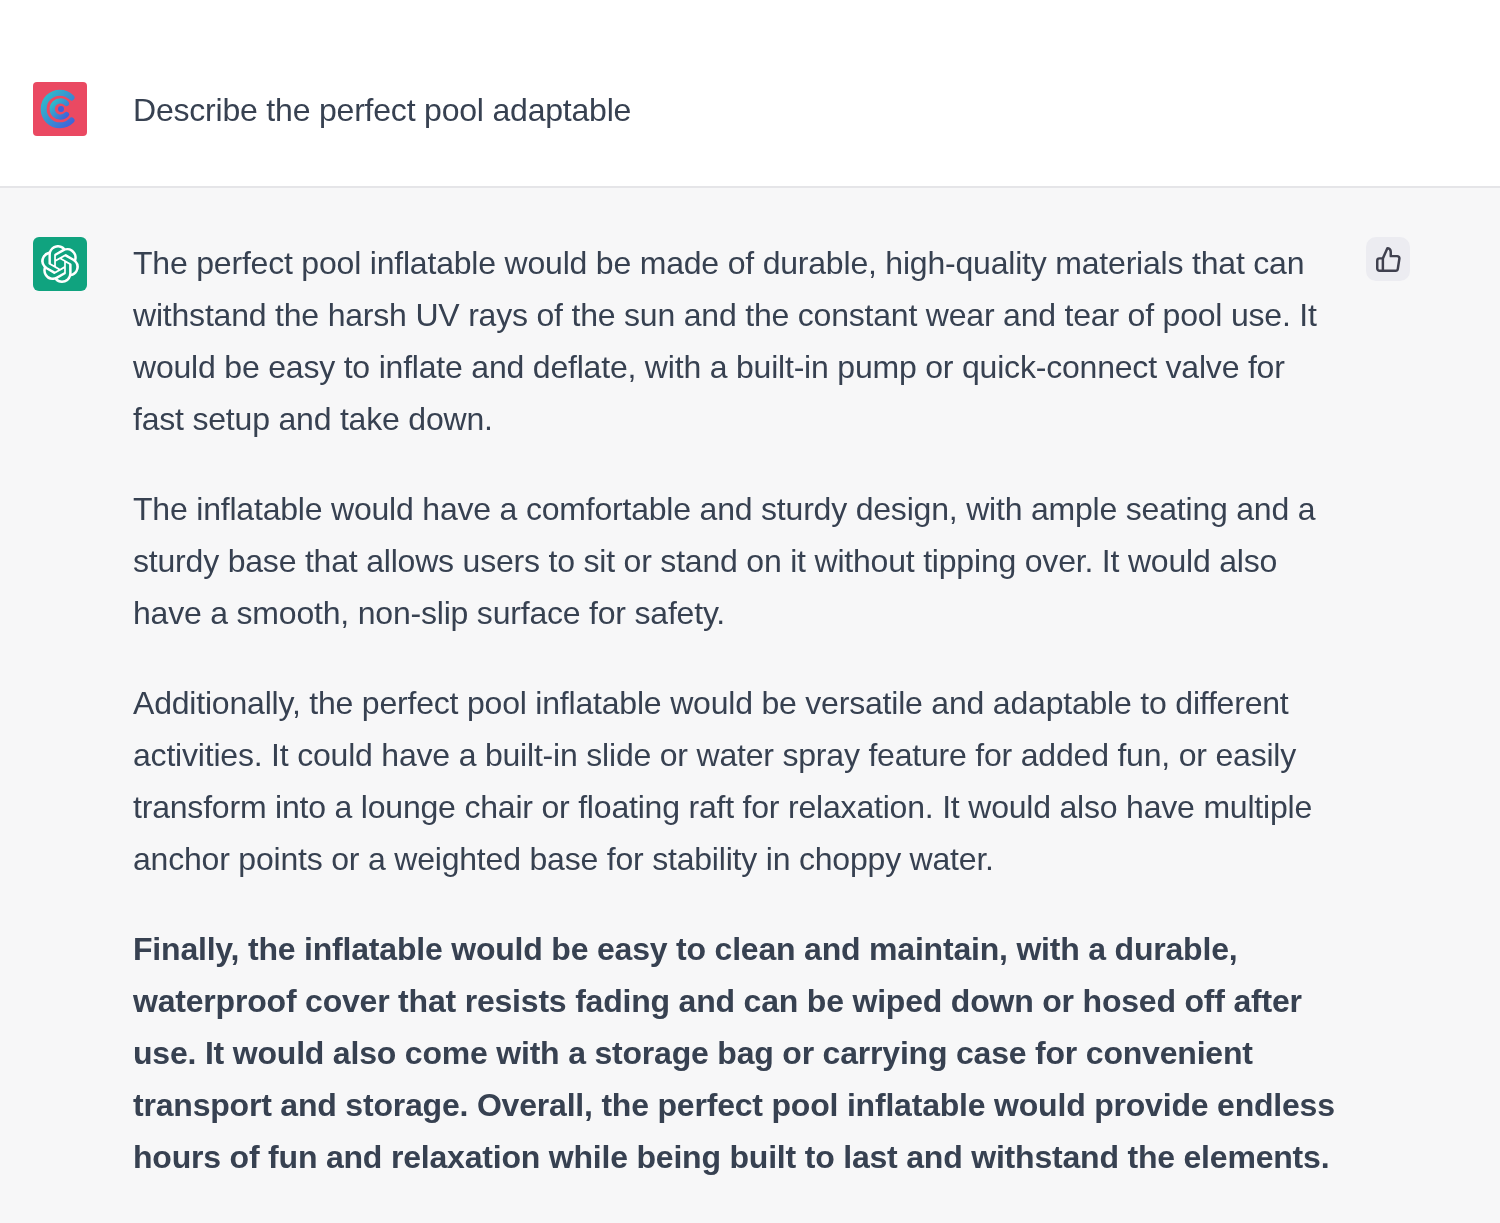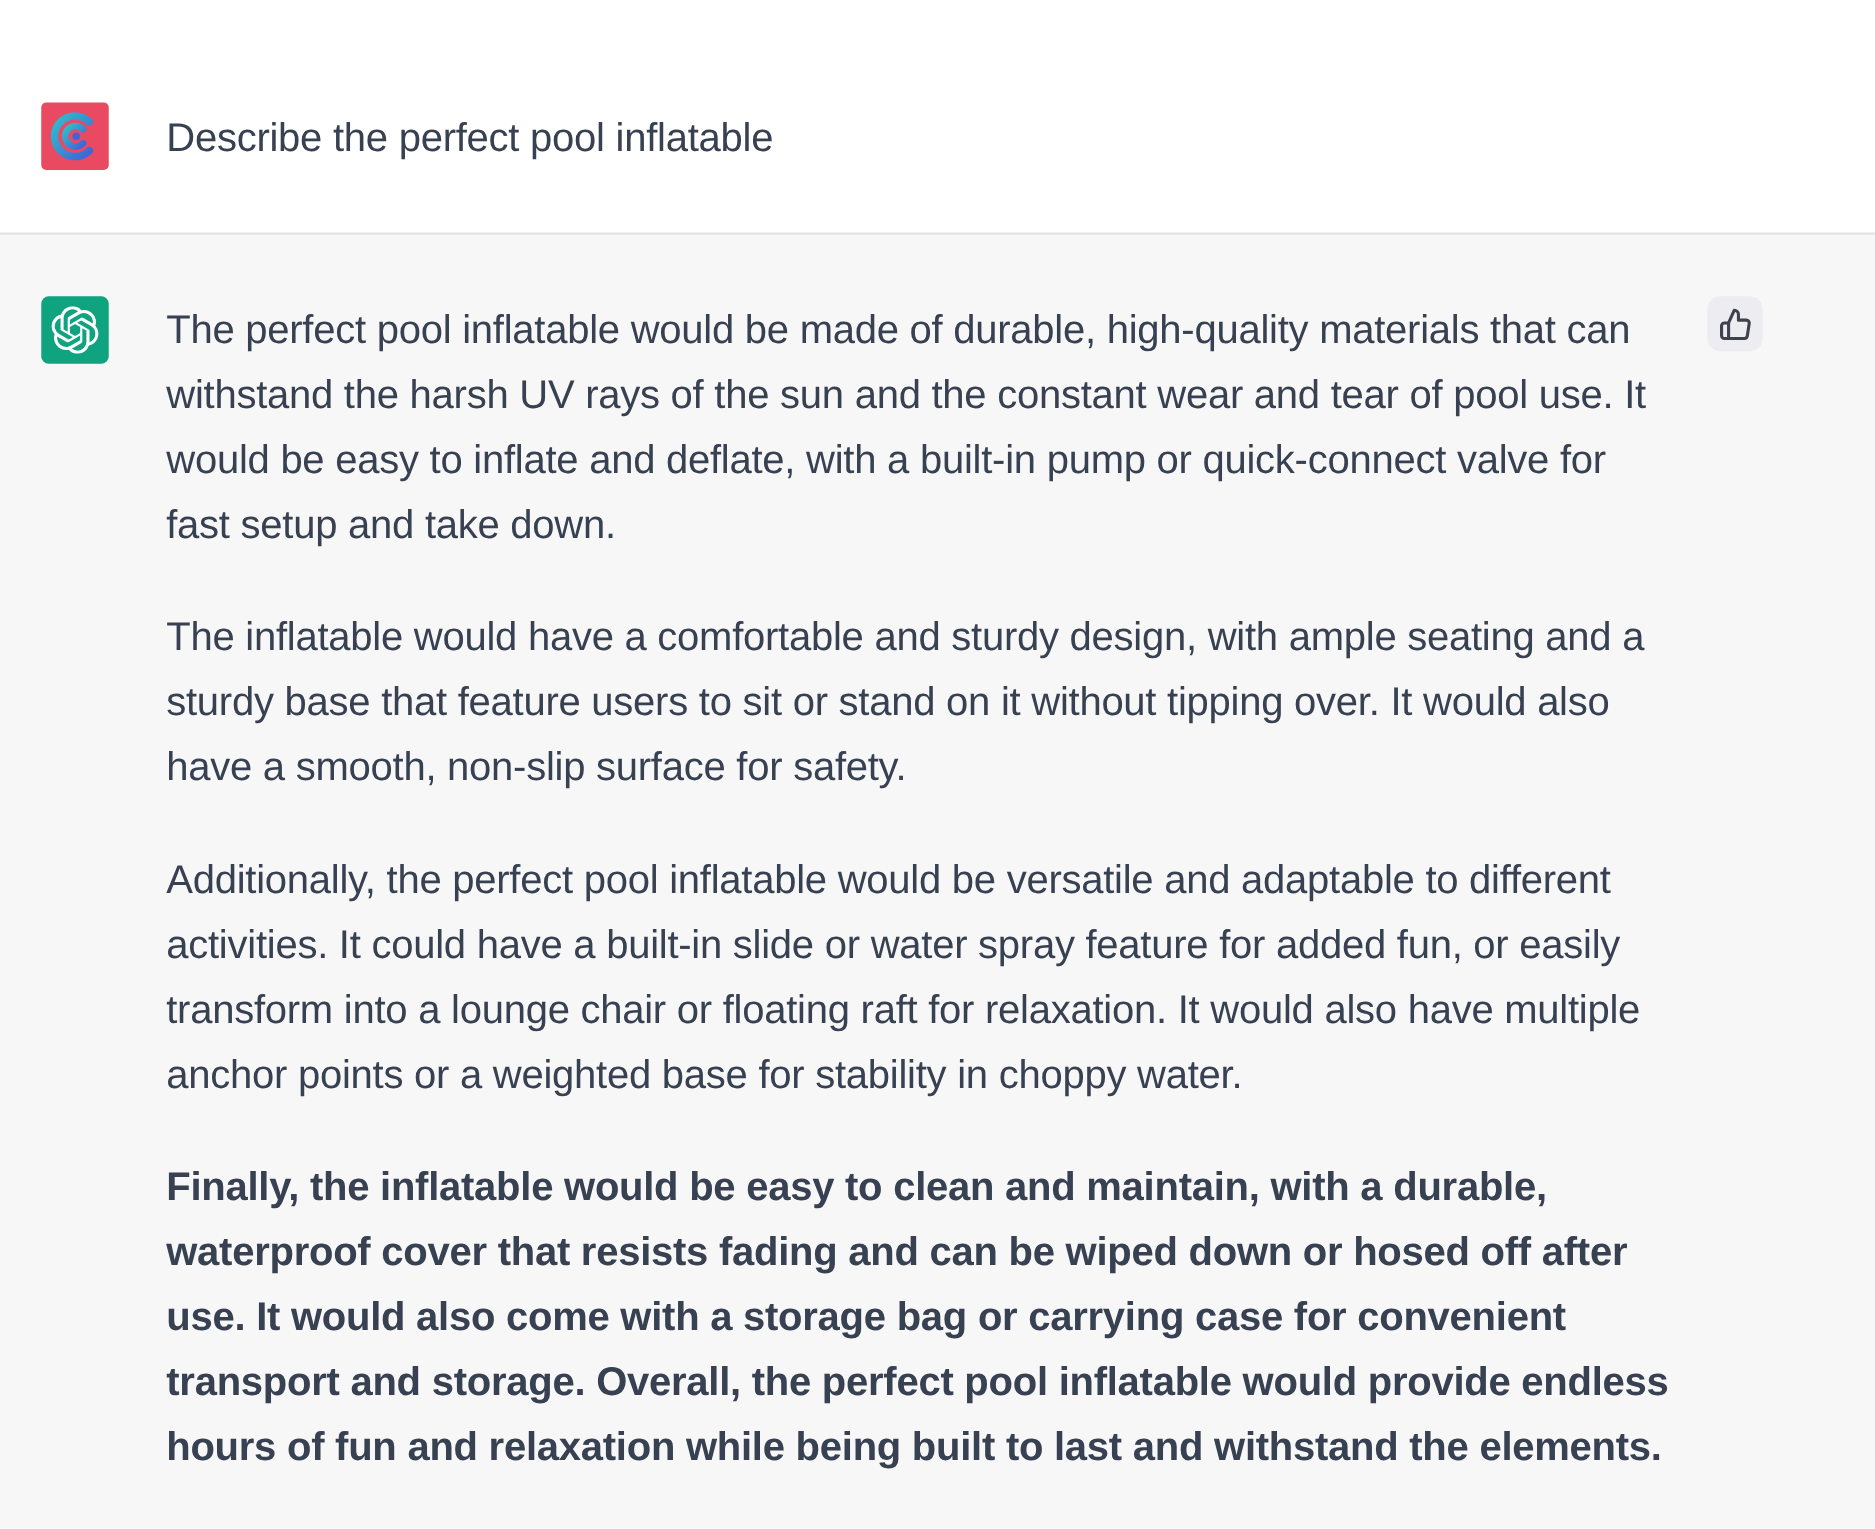--- a/index.html
+++ b/index.html
@@ -95,36 +95,36 @@
             </linearGradient>
           </defs>
           <g fill="none" stroke="url(#ug)" stroke-linecap="round">
             <path stroke-width="6" d="M38.5 15.5 A16.3 16.3 0 1 0 38.5 38.5"></path>
             <path stroke-width="5.2" d="M33.5 21.5 A8.2 8.2 0 1 0 33.5 32.5"></path>
           </g>
           <circle cx="28" cy="27" r="3" fill="#3f63d9"></circle>
         </svg>
       </span>
     </div>
-    <div class="msg-text user-text">Describe the perfect pool inflatable</div>
+    <div class="msg-text user-text">Describe the perfect pool adaptable</div>
   </div>
 </div>
 
 <div class="assistant-section">
   <div class="msg-row">
     <div class="avatar bot-avatar">
       <span>
         <svg width="38" height="38" viewBox="0 0 24 24" fill="#ffffff">
           <path d="M22.2819 9.8211a5.9847 5.9847 0 0 0-.5157-4.9108 6.0462 6.0462 0 0 0-6.5098-2.9A6.0651 6.0651 0 0 0 4.9807 4.1818a5.9847 5.9847 0 0 0-3.9977 2.9 6.0462 6.0462 0 0 0 .7427 7.0966 5.98 5.98 0 0 0 .511 4.9107 6.051 6.051 0 0 0 6.5146 2.9001A5.9847 5.9847 0 0 0 13.2599 24a6.0557 6.0557 0 0 0 5.7718-4.2058 5.9894 5.9894 0 0 0 3.9977-2.9001 6.0557 6.0557 0 0 0-.7475-7.073zm-9.022 12.6081a4.4755 4.4755 0 0 1-2.8764-1.0408l.1419-.0804 4.7783-2.7582a.7948.7948 0 0 0 .3927-.6813v-6.7369l2.02 1.1686a.071.071 0 0 1 .038.0615v5.5826a4.504 4.504 0 0 1-4.4945 4.4849zm-9.6607-4.1254a4.4708 4.4708 0 0 1-.5346-3.0137l.142.0852 4.783 2.7582a.7712.7712 0 0 0 .7806 0l5.8428-3.3685v2.3324a.0804.0804 0 0 1-.0332.0615L9.74 19.9502a4.4992 4.4992 0 0 1-6.1408-1.6464zM2.3408 7.8956a4.485 4.485 0 0 1 2.3655-1.9728V11.6a.7664.7664 0 0 0 .3879.6765l5.8144 3.3543-2.0201 1.1685a.0757.0757 0 0 1-.071 0l-4.8303-2.7865A4.504 4.504 0 0 1 2.3408 7.8956zm16.5963 3.8558L13.1038 8.364 15.1192 7.2a.0757.0757 0 0 1 .071 0l4.8303 2.7913a4.4944 4.4944 0 0 1-.6765 8.1042v-5.6772a.79.79 0 0 0-.407-.667zm2.0107-3.0231l-.142-.0852-4.7735-2.7818a.7759.7759 0 0 0-.7854 0L9.409 9.2297V6.8974a.0662.0662 0 0 1 .0284-.0615l4.8303-2.7866a4.4992 4.4992 0 0 1 6.6802 4.66zM8.3065 12.863l-2.02-1.1638a.0804.0804 0 0 1-.038-.0567V6.0742a4.4992 4.4992 0 0 1 7.3757-3.4537l-.142.0805L8.704 5.459a.7948.7948 0 0 0-.3927.6813zm1.0976-2.3654l2.602-1.4998 2.6069 1.4998v2.9994l-2.5974 1.4997-2.6067-1.4997z"></path>
         </svg>
       </span>
     </div>
     <div class="msg-body">
       <p>The perfect pool inflatable would be made of durable, high-quality materials that can withstand the harsh UV rays of the sun and the constant wear and tear of pool use. It would be easy to inflate and deflate, with a built-in pump or quick-connect valve for fast setup and take down.</p>
-      <p>The inflatable would have a comfortable and sturdy design, with ample seating and a sturdy base that feature users to sit or stand on it without tipping over. It would also have a smooth, non-slip surface for safety.</p>
+      <p>The inflatable would have a comfortable and sturdy design, with ample seating and a sturdy base that allows users to sit or stand on it without tipping over. It would also have a smooth, non-slip surface for safety.</p>
       <p>Additionally, the perfect pool inflatable would be versatile and adaptable to different activities. It could have a built-in slide or water spray feature for added fun, or easily transform into a lounge chair or floating raft for relaxation. It would also have multiple anchor points or a weighted base for stability in choppy water.</p>
       <p>Finally, the inflatable would be easy to clean and maintain, with a durable, waterproof cover that resists fading and can be wiped down or hosed off after use. It would also come with a storage bag or carrying case for convenient transport and storage. Overall, the perfect pool inflatable would provide endless hours of fun and relaxation while being built to last and withstand the elements.</p>
     </div>
     <div class="actions">
       <button class="feedback-btn" title="">
         <span>
           <svg width="27" height="27" viewBox="0 0 24 24" fill="none" stroke="#40414f" stroke-width="2.2" stroke-linecap="round" stroke-linejoin="round">
             <path d="M14 9V5a3 3 0 0 0-3-3l-4 9v11h11.28a2 2 0 0 0 2-1.7l1.38-9a2 2 0 0 0-2-2.3zM7 22H4a2 2 0 0 1-2-2v-7a2 2 0 0 1 2-2h3"></path>
           </svg>
         </span>

